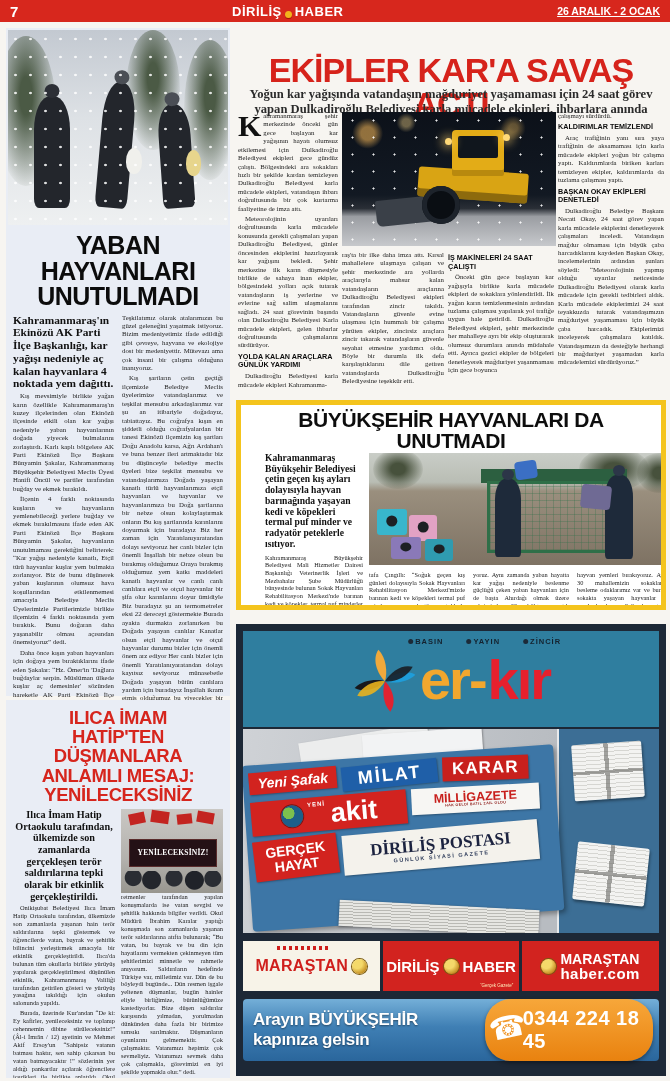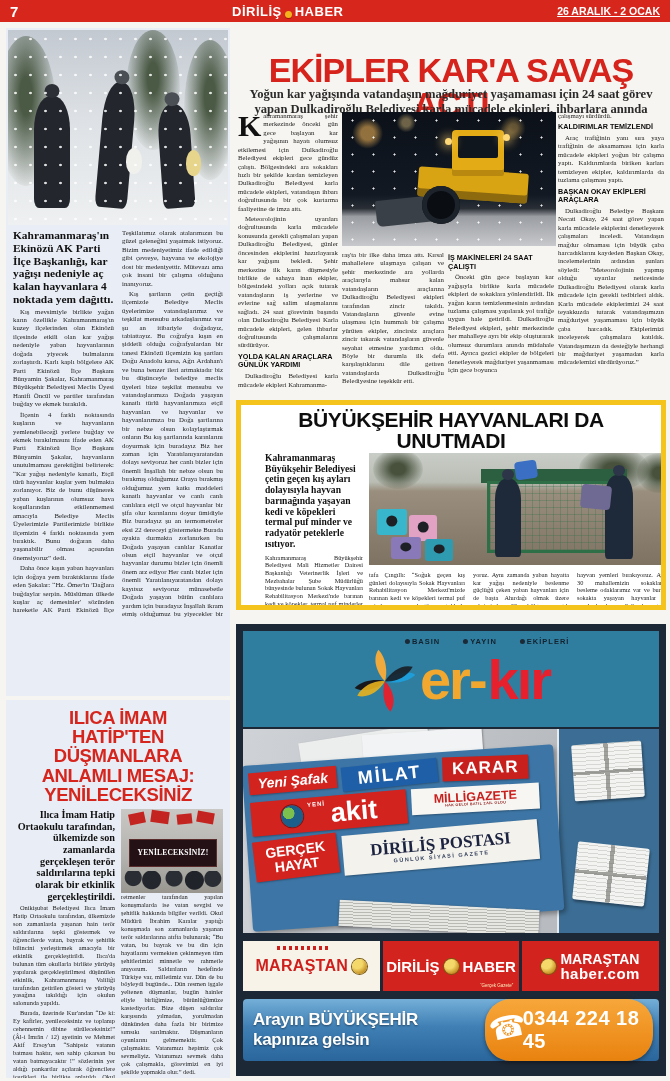--- a/index.html
+++ b/index.html
@@ -27,21 +27,21 @@
   .beanie::before{background:#4a4e55;}
   .bag{position:absolute;border-radius:50% 50% 45% 45%;}
   .la-headline{margin:8px 2px 4px;text-align:center;font-weight:bold;font-size:25px;line-height:1.02;letter-spacing:-.5px;color:#0c0c0c;}
   .la-body{margin:4px 7px 0;height:392px;column-count:2;column-gap:8px;overflow:hidden;}
   .la-lead{font-family:"Liberation Serif",serif;font-weight:bold;font-size:11.4px;line-height:1.12;text-align:left;margin:0 0 5px;color:#111;}
   
   .il{position:absolute;left:6px;top:700px;width:224px;height:378px;background:#e9edf5;overflow:hidden;}
   .il-headline{margin:8px 19px 5px;text-align:center;font-weight:bold;font-size:18.5px;line-height:1.04;letter-spacing:-.4px;color:#d6251d;}
   .il-cols{position:relative;margin:2px 7px 0;height:312px;}
   .il-col1{position:absolute;left:0;top:0;width:102px;height:312px;overflow:hidden;}
-  .il-lead{font-family:"Liberation Serif",serif;font-weight:bold;font-size:10.2px;line-height:1.14;margin:0 0 5px;color:#111;text-align:right;}
+  .il-lead{font-family:"Liberation Serif",serif;font-weight:bold;font-size:10.2px;line-height:1.14;margin:0 0 5px;color:#111;text-align:center;}
   .il-col2{position:absolute;left:108px;top:0;width:102px;height:312px;overflow:hidden;}
   .il-photo{height:84px;background:linear-gradient(180deg,#cac8c4 0%,#b3b1ad 60%,#98968f 100%);}
   .flag{position:absolute;background:#c32420;}
   .banner{position:absolute;left:8%;top:36%;width:84%;height:30%;background:#241116;border:1px solid #5a2c2c;
           display:flex;align-items:center;justify-content:center;color:#fff;font-weight:bold;font-size:7.5px;letter-spacing:.2px;}
   .crowd{position:absolute;bottom:0;left:0;right:0;height:26%;background:radial-gradient(circle at 12% 30%,#2a2d33 8px,transparent 9px),radial-gradient(circle at 30% 40%,#23262c 9px,transparent 10px),radial-gradient(circle at 52% 32%,#2a2d33 8px,transparent 9px),radial-gradient(circle at 72% 42%,#202329 9px,transparent 10px),radial-gradient(circle at 90% 34%,#2a2d33 8px,transparent 9px);}
   .ilbody{font-size:6.4px;}
   
   .mh{position:absolute;left:236px;top:30px;width:430px;text-align:center;font-weight:bold;
       font-size:34px;letter-spacing:-1px;color:#d6231b;line-height:1;}
@@ -146,20 +146,21 @@
       <div class="tree" style="left:-12px;top:6px;width:60px;height:150px;"></div>
       <div class="tree" style="left:118px;top:0;width:54px;height:120px;"></div>
       <div class="tree" style="left:176px;top:10px;width:52px;height:140px;"></div>
       <div class="person" style="left:26px;top:66px;width:36px;height:112px;"></div>
       <div class="person beanie" style="left:92px;top:52px;width:32px;height:126px;transform:rotate(5deg);"></div>
       <div class="person beanie" style="left:152px;top:74px;width:32px;height:104px;transform:rotate(-4deg);"></div>
       <div class="bag" style="left:118px;top:118px;width:16px;height:26px;background:#f0f0ec;"></div>
       <div class="bag" style="left:178px;top:120px;width:15px;height:26px;background:#e7d58c;"></div>
       <div class="snow-speckle"></div>
     </div>
+    <h2 class="la-headline">YABAN HAYVANLARI UNUTULMADI</h2>
     <div class="la-body bodytxt">
       <p class="la-lead noind">Kahramanmaraş'ın Ekinözü AK Parti İlçe Başkanlığı, kar yağışı nedeniyle aç kalan hayvanlara 4 noktada yem dağıttı.</p>
       <p>Kış mevsimiyle birlikte yağan karın özellikle Kahramanmaraş'ın kuzey ilçelerinden olan Ekinözü ilçesinde etkili olan kar yağışı nedeniyle yaban hayvanlarının doğada yiyecek bulmalarını zorlaştırdı. Karlı kaplı bölgelere AK Parti Ekinözü İlçe Başkanı Bünyamin Şakalar, Kahramanmaraş Büyükşehir Belediyesi Meclis Üyesi Hanifi Öncül ve partiler tarafından buğday ve ekmek bırakıldı.</p>
       <p>İlçenin 4 farklı noktasında kuşların ve hayvanların yemlenebileceği yerlere buğday ve ekmek bırakılmasını ifade eden AK Parti Ekinözü İlçe Başkanı Bünyamin Şakalar, hayvanların unutulmaması gerektiğini belirterek: “Kar yağışı nedeniyle kanatlı, Etçil türü hayvanlar kuşlar yem bulmakta zorlanıyor. Biz de bunu düşünerek yaban kuşlarının olumsuz hava koşullarından etkilenmemesi amacıyla Belediye Meclis Üyelerimizle Partilerimizle birlikte ilçemizin 4 farklı noktasında yem bıraktık. Bunu doğaran daha yaşanabilir olması açısından önemsiyoruz” dedi.</p>
       <p>Daha önce kışın yaban hayvanları için doğaya yem bıraktıklarını ifade eden Şakalar: “Hz. Ömer'in 'Dağlara buğdaylar serpin. Müslüman ülkede kuşlar aç demesinler' sözünden hareketle AK Parti Ekinözü İlçe Teşkilatımız olarak atalarımızın bu güzel geleneğini yaşatmak istiyoruz. Bizim medeniyetimiz ifade edildiği gibi çevreye, hayvana ve ekolojiye dost bir medeniyettir. Mütevazı ama çok insani bir çalışma olduğuna inanıyoruz.</p>
       <p>Kış şartların çetin geçtiği ilçemizde Belediye Meclis üyelerimize vatandaşlarımız ve teşkilat mensubu arkadaşlarımız var şu an itibariyle doğadayız, tabiattayız. Bu coğrafya kışın en şiddetli olduğu coğrafyalardan bir tanesi Ekinözü ilçemizin kış şartları Doğu Anadolu karsa, Ağrı Ardahan'ı ve buna benzer ileri artmaktadır biz bu düşünceyle belediye meclis üyeleri bize teşkilat mensubu ve vatandaşlarımıza Doğada yaşayan kanatlı türlü hayvanlarımıza etçil hayvanları ve hayvanlar ve hayvanlarımıza bu Doğa şartlarına bir nebze olsun kolaylaştırmak onların Bu kış şartlarında karınlarını doyurmak için buradayız Biz her zaman için Yaratılanıyaratandan dolayı seviyoruz her canlı bizler için önemli İnşallah bir nebze olsun bu bırakmış olduğumuz Oraya bırakmış olduğumuz yem katkı maddeleri kanatlı hayvanlar ve canlı canlı canlılara etçil ve otçul hayvanlar bir şifa olur karınlarını doyur ümidiyle Biz buradayız şu an termometreler eksi 22 dereceyi göstermekte Burada ayakta durmakta zorlanırken bu Doğada yaşayan canlılar Kanatlar olsun etçil hayvanlar ve otçul hayvanlar durumu bizler için önemli önem arz ediyor Her canlı bizler için önemli Yaratılanıyaratandan dolayı kayıtsız seviyoruz münasebetle Doğada yaşayan bütün canlılara yardım için buradayız İnşallah ikram etmiş olduğumuz bu yiyecekler bir nebze olsun fayda olur diye düşünüyoruz” diye konuştu.</p>
 
     </div>
   </section>
 
@@ -213,21 +214,21 @@
 
   <div class="mcol mcol3 bodytxt">
     <h4 class="khead">İŞ MAKİNELERİ 24 SAAT ÇALIŞTI</h4>
     <p>Önceki gün gece başlayan kar yağışıyla birlikte karla mücadele ekipleri de sokaklara yönlendirildi. İlk yağan karın temizlenmesinin ardından tuzlama çalışması yapılarak yol trafiğe uygun hale getirildi. Dulkadiroğlu Belediyesi ekipleri, şehir merkezinde her mahalleye ayrı bir ekip oluşturarak olumsuz durumlara anında müdahale etti. Ayrıca gezici ekipler de bölgeleri denetleyerek mağduriyet yaşanmaması için gece boyunca</p>
   </div>
 
   <div class="mcol mcol4 bodytxt">
     <p class="noind">çalışmayı sürdürdü.</p>
     <h4 class="khead">KALDIRIMLAR TEMİZLENDİ</h4>
     <p>Araç trafiğinin yanı sıra yaya trafiğinin de aksamaması için karla mücadele ekipleri yoğun bir çalışma yaptı. Kaldırımlarda biriken karları temizleyen ekipler, kaldırımlarda da tuzlama çalışması yaptı.</p>
-    <h4 class="khead">BAŞKAN OKAY EKİPLERİ ARAÇLARA</h4>
+    <h4 class="khead">BAŞKAN OKAY EKİPLERİ DENETLEDİ</h4>
     <p>Dulkadiroğlu Belediye Başkanı Necati Okay, 24 saat görev yapan karla mücadele ekiplerini denetleyerek çalışmaları inceledi. Vatandaşın mağdur olmaması için büyük çaba harcadıklarını kaydeden Başkan Okay, incelemelerinin ardından şunları söyledi: “Meteorolojinin yapmış olduğu uyarılar neticesinde Dulkadiroğlu Belediyesi olarak karla mücadele için gerekli tedbirleri aldık. Karla mücadele ekiplerimizi 24 saat teyakkuzda tutarak vatandaşımızın mağduriyet yaşamaması için büyük çaba harcadık. Ekiplerimizi inceleyerek çalışmalara katıldık. Vatandaşımızın da desteğiyle herhangi bir mağduriyet yaşamadan karla mücadelemizi sürdürüyoruz.”</p>
   </div>
 
   <section class="sh">
     <h2 class="sh-headline">BÜYÜKŞEHİR HAYVANLARI DA UNUTMADI</h2>
     <div class="sh-body">
       <div class="sh-col1">
         <p class="sh-lead">Kahramanmaraş Büyükşehir Belediyesi çetin geçen kış ayları dolayısıyla hayvan barınağında yaşayan kedi ve köpekleri termal puf minder ve radyatör peteklerle ısıtıyor.</p>
         <p class="sh-txt" style="margin:0;">Kahramanmaraş Büyükşehir Belediyesi Mali Hizmetler Dairesi Başkanlığı Veterinerlik İşleri ve Mezbahalar Şube Müdürlüğü bünyesinde bulunan Sokak Hayvanları Rehabilitasyon Merkezi'nde barınan kedi ve köpekler, termal puf minderler ve petek radyatörlerle soğuktan korunuyor. Konuya ilişkin bir açıklama yapan Veterinerlik İşleri ve Mezbahalar Şube Müdürü Hacı Mus-</p>
       </div>
@@ -256,21 +257,21 @@
         <p style="margin:0;">hayvan yemleri bırakıyoruz. Ayrıca 30 mahallemizin sokaklarında besleme odaklarımız var ve buralara sokakta yaşayan hayvanlar için yemler bırakıyoruz” diye konuştu.</p>
       </div>
     </div>
   </section>
 
   <section class="ad">
     <div class="ad-banner">
       <div class="ad-tagline">
         <span><span class="tagdot" style="background:#1c2a38;"></span><span>BASIN</span></span>
         <span><span class="tagdot" style="background:#1c2a38;"></span><span>YAYIN</span></span>
-        <span><span class="tagdot" style="background:#1c2a38;"></span><span>EKİPLERİ</span></span>
+        <span><span class="tagdot" style="background:#1c2a38;"></span><span>ZİNCİR</span></span>
       </div>
       <div class="ad-brand">
         <svg class="pinwheel" viewBox="0 0 100 100">
           <path d="M50 52 C 38 40, 30 18, 40 4 C 52 16, 54 38, 50 52" fill="#f0a93c"></path>
           <path d="M50 52 C 62 40, 82 34, 96 42 C 84 54, 62 56, 50 52" fill="#1f9dd9"></path>
           <path d="M50 52 C 62 64, 68 84, 58 98 C 46 86, 46 64, 50 52" fill="#e02330"></path>
           <path d="M50 52 C 38 64, 18 70, 4 62 C 16 50, 38 48, 50 52" fill="#17181c"></path>
           <path d="M50 52 C 60 36, 76 26, 92 30 C 84 46, 64 54, 50 52" fill="#17181c" opacity=".85"></path>
           <path d="M50 52 C 40 68, 24 78, 8 74 C 16 58, 36 50, 50 52" fill="#e8b21e" opacity=".9"></path>
         </svg>

